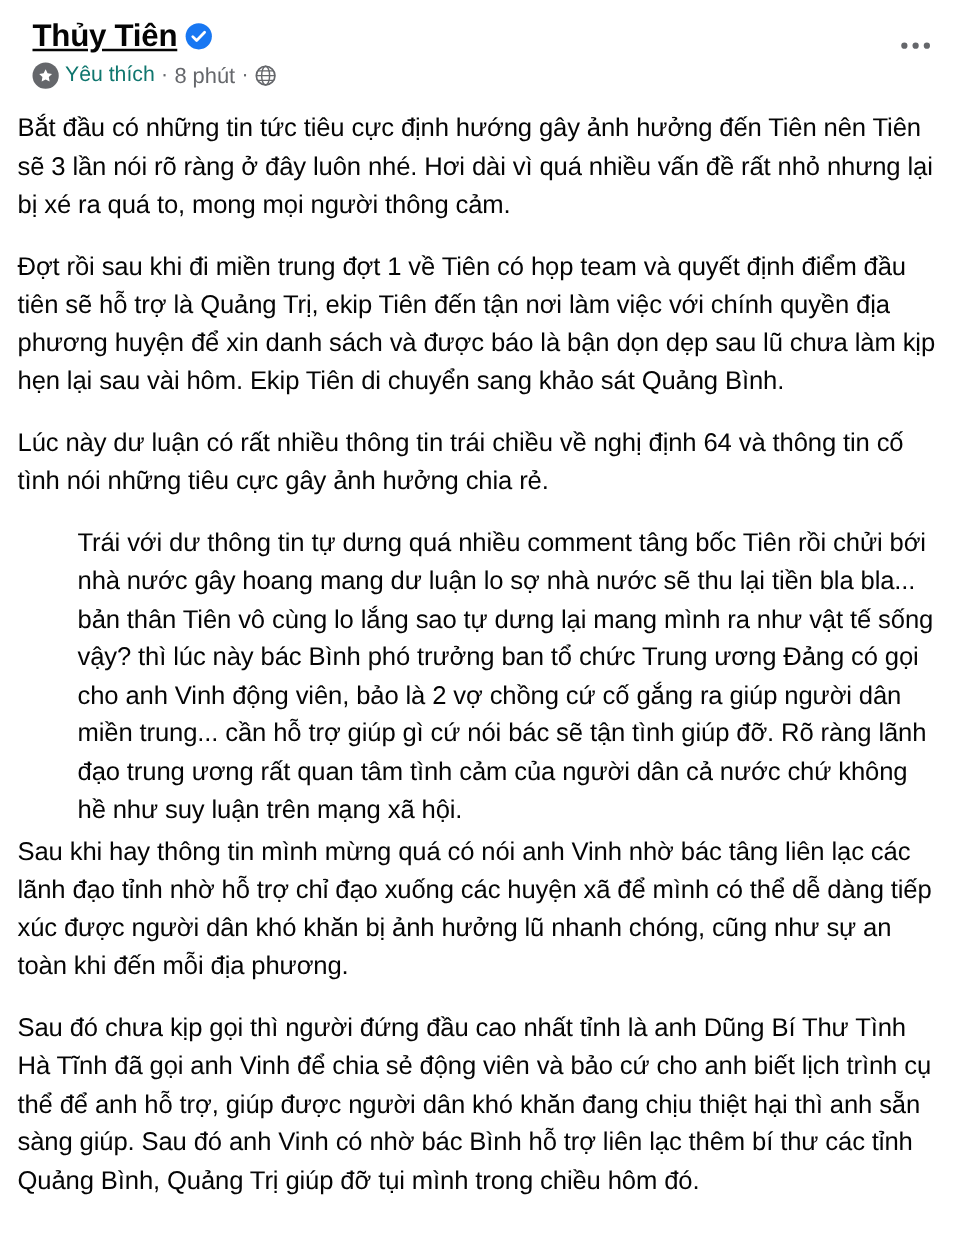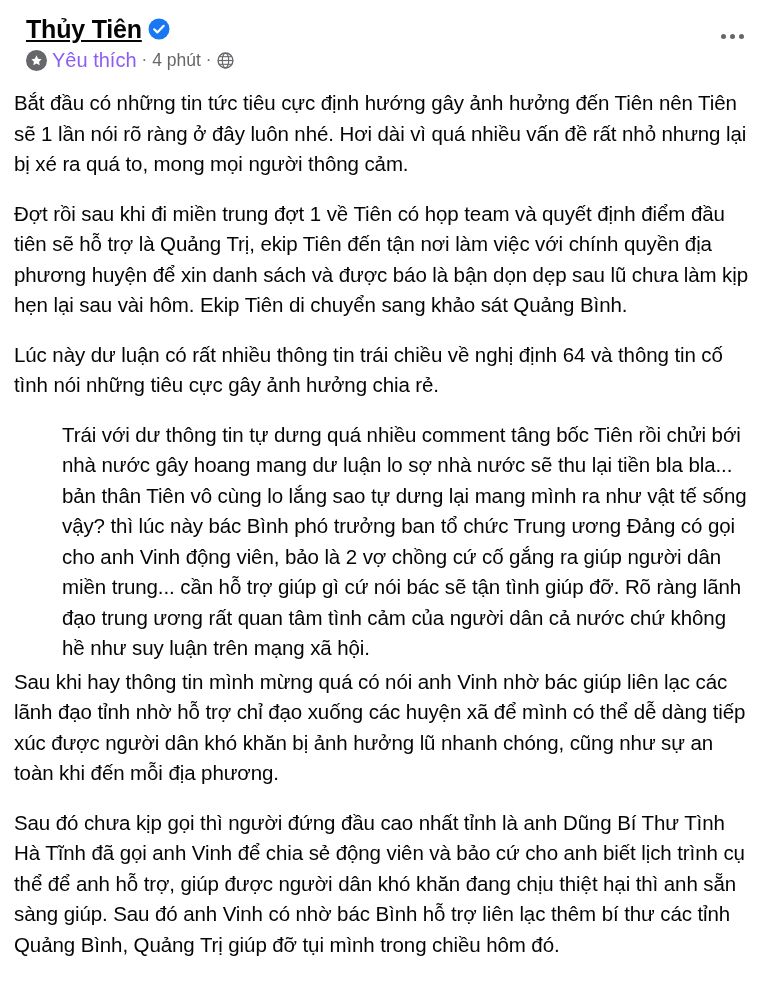--- a/index.html
+++ b/index.html
@@ -77,22 +77,22 @@
     height: 21px;
     border-radius: 50%;
     background: #65676b;
     display: inline-flex;
     align-items: center;
     justify-content: center;
     flex: 0 0 21px;
   }
   .star-badge svg { display:block; }
   .fav-text {
-    color: #8b5cf6;
-    font-size: 20px;
+    color: #0f766e;
+    font-size: 17px;
   }
   .dot-sep { color: #65676b; font-size: 17px; }
   .time-text { color: #65676b; font-size: 17.5px; }
   .globe {
     width: 17px;
     height: 17px;
     flex: 0 0 17px;
     display: inline-block;
   }
   .more-btn {
@@ -152,21 +152,21 @@
       </div>
 
       <div class="meta-row">
         <span class="star-badge">
           <svg width="13" height="13" viewBox="0 0 24 24">
             <path d="M12 2.5l2.9 6.1 6.6.9-4.8 4.6 1.2 6.6L12 17.6 6.1 20.7l1.2-6.6L2.5 9.5l6.6-.9z" fill="#ffffff"></path>
           </svg>
         </span>
         <span class="fav-text">Yêu thích</span>
         <span class="dot-sep">·</span>
-        <span class="time-text">4 phút</span>
+        <span class="time-text">8 phút</span>
         <span class="dot-sep">·</span>
         <span class="globe">
           <svg width="17" height="17" viewBox="0 0 16 16">
             <circle cx="8" cy="8" r="7" fill="none" stroke="#65676b" stroke-width="1.3"></circle>
             <ellipse cx="8" cy="8" rx="3" ry="7" fill="none" stroke="#65676b" stroke-width="1.1"></ellipse>
             <line x1="1.2" y1="8" x2="14.8" y2="8" stroke="#65676b" stroke-width="1.1"></line>
             <line x1="2.3" y1="4.4" x2="13.7" y2="4.4" stroke="#65676b" stroke-width="1"></line>
             <line x1="2.3" y1="11.6" x2="13.7" y2="11.6" stroke="#65676b" stroke-width="1"></line>
           </svg>
         </span>
@@ -174,21 +174,21 @@
     </div>
 
     <div class="more-btn">
       <span></span>
       <span></span>
       <span></span>
     </div>
   </div>
 
   <div class="post-body">
-    <p>Bắt đầu có những tin tức tiêu cực định hướng gây ảnh hưởng đến Tiên nên Tiên sẽ 1 lần nói rõ ràng ở đây luôn nhé. Hơi dài vì quá nhiều vấn đề rất nhỏ nhưng lại bị xé ra quá to, mong mọi người thông cảm.</p>
+    <p>Bắt đầu có những tin tức tiêu cực định hướng gây ảnh hưởng đến Tiên nên Tiên sẽ 3 lần nói rõ ràng ở đây luôn nhé. Hơi dài vì quá nhiều vấn đề rất nhỏ nhưng lại bị xé ra quá to, mong mọi người thông cảm.</p>
     <p>Đợt rồi sau khi đi miền trung đợt 1 về Tiên có họp team và quyết định điểm đầu tiên sẽ hỗ trợ là Quảng Trị, ekip Tiên đến tận nơi làm việc với chính quyền địa phương huyện để xin danh sách và được báo là bận dọn dẹp sau lũ chưa làm kịp hẹn lại sau vài hôm. Ekip Tiên di chuyển sang khảo sát Quảng Bình.</p>
     <p>Lúc này dư luận có rất nhiều thông tin trái chiều về nghị định 64 và thông tin cố tình nói những tiêu cực gây ảnh hưởng chia rẻ.</p>
     <p class="tight">Trái với dư thông tin tự dưng quá nhiều comment tâng bốc Tiên rồi chửi bới nhà nước gây hoang mang dư luận lo sợ nhà nước sẽ thu lại tiền bla bla... bản thân Tiên vô cùng lo lắng sao tự dưng lại mang mình ra như vật tế sống vậy? thì lúc này bác Bình phó trưởng ban tổ chức Trung ương Đảng có gọi cho anh Vinh động viên, bảo là 2 vợ chồng cứ cố gắng ra giúp người dân miền trung... cần hỗ trợ giúp gì cứ nói bác sẽ tận tình giúp đỡ. Rõ ràng lãnh đạo trung ương rất quan tâm tình cảm của người dân cả nước chứ không hề như suy luận trên mạng xã hội.</p>
-    <p>Sau khi hay thông tin mình mừng quá có nói anh Vinh nhờ bác giúp liên lạc các lãnh đạo tỉnh nhờ hỗ trợ chỉ đạo xuống các huyện xã để mình có thể dễ dàng tiếp xúc được người dân khó khăn bị ảnh hưởng lũ nhanh chóng, cũng như sự an toàn khi đến mỗi địa phương.</p>
+    <p>Sau khi hay thông tin mình mừng quá có nói anh Vinh nhờ bác tâng liên lạc các lãnh đạo tỉnh nhờ hỗ trợ chỉ đạo xuống các huyện xã để mình có thể dễ dàng tiếp xúc được người dân khó khăn bị ảnh hưởng lũ nhanh chóng, cũng như sự an toàn khi đến mỗi địa phương.</p>
     <p>Sau đó chưa kịp gọi thì người đứng đầu cao nhất tỉnh là anh Dũng Bí Thư Tình Hà Tĩnh đã gọi anh Vinh để chia sẻ động viên và bảo cứ cho anh biết lịch trình cụ thể để anh hỗ trợ, giúp được người dân khó khăn đang chịu thiệt hại thì anh sẵn sàng giúp. Sau đó anh Vinh có nhờ bác Bình hỗ trợ liên lạc thêm bí thư các tỉnh Quảng Bình, Quảng Trị giúp đỡ tụi mình trong chiều hôm đó.</p>
   </div>
 
 </div>
 
 </body></html>

